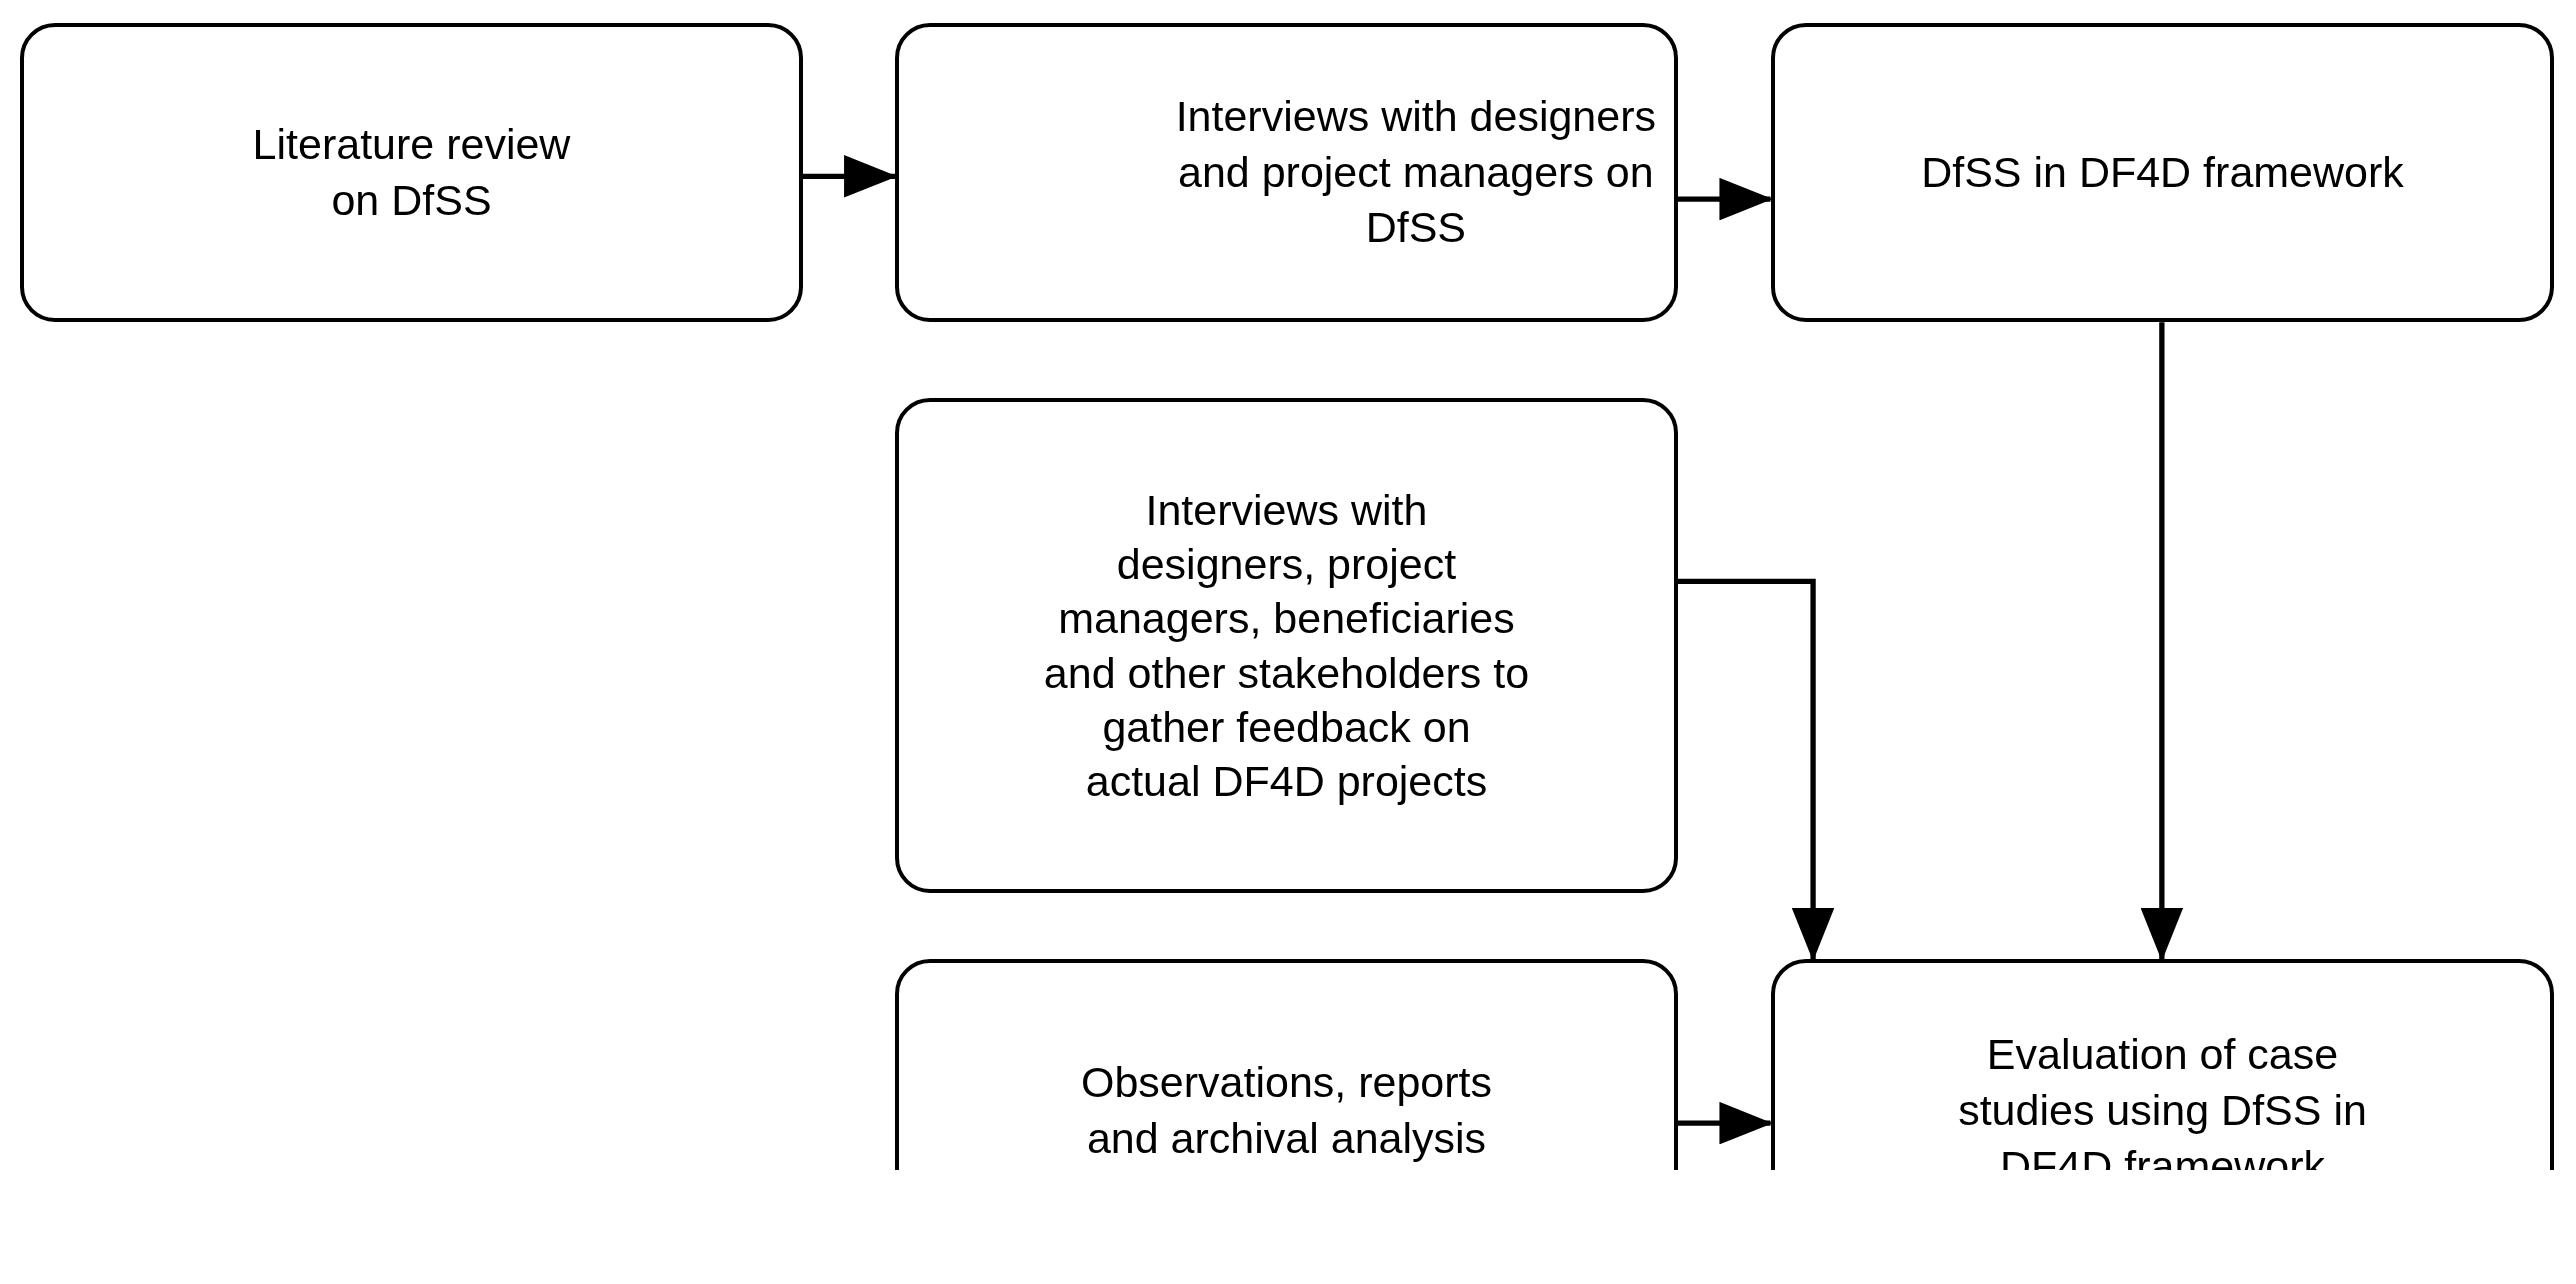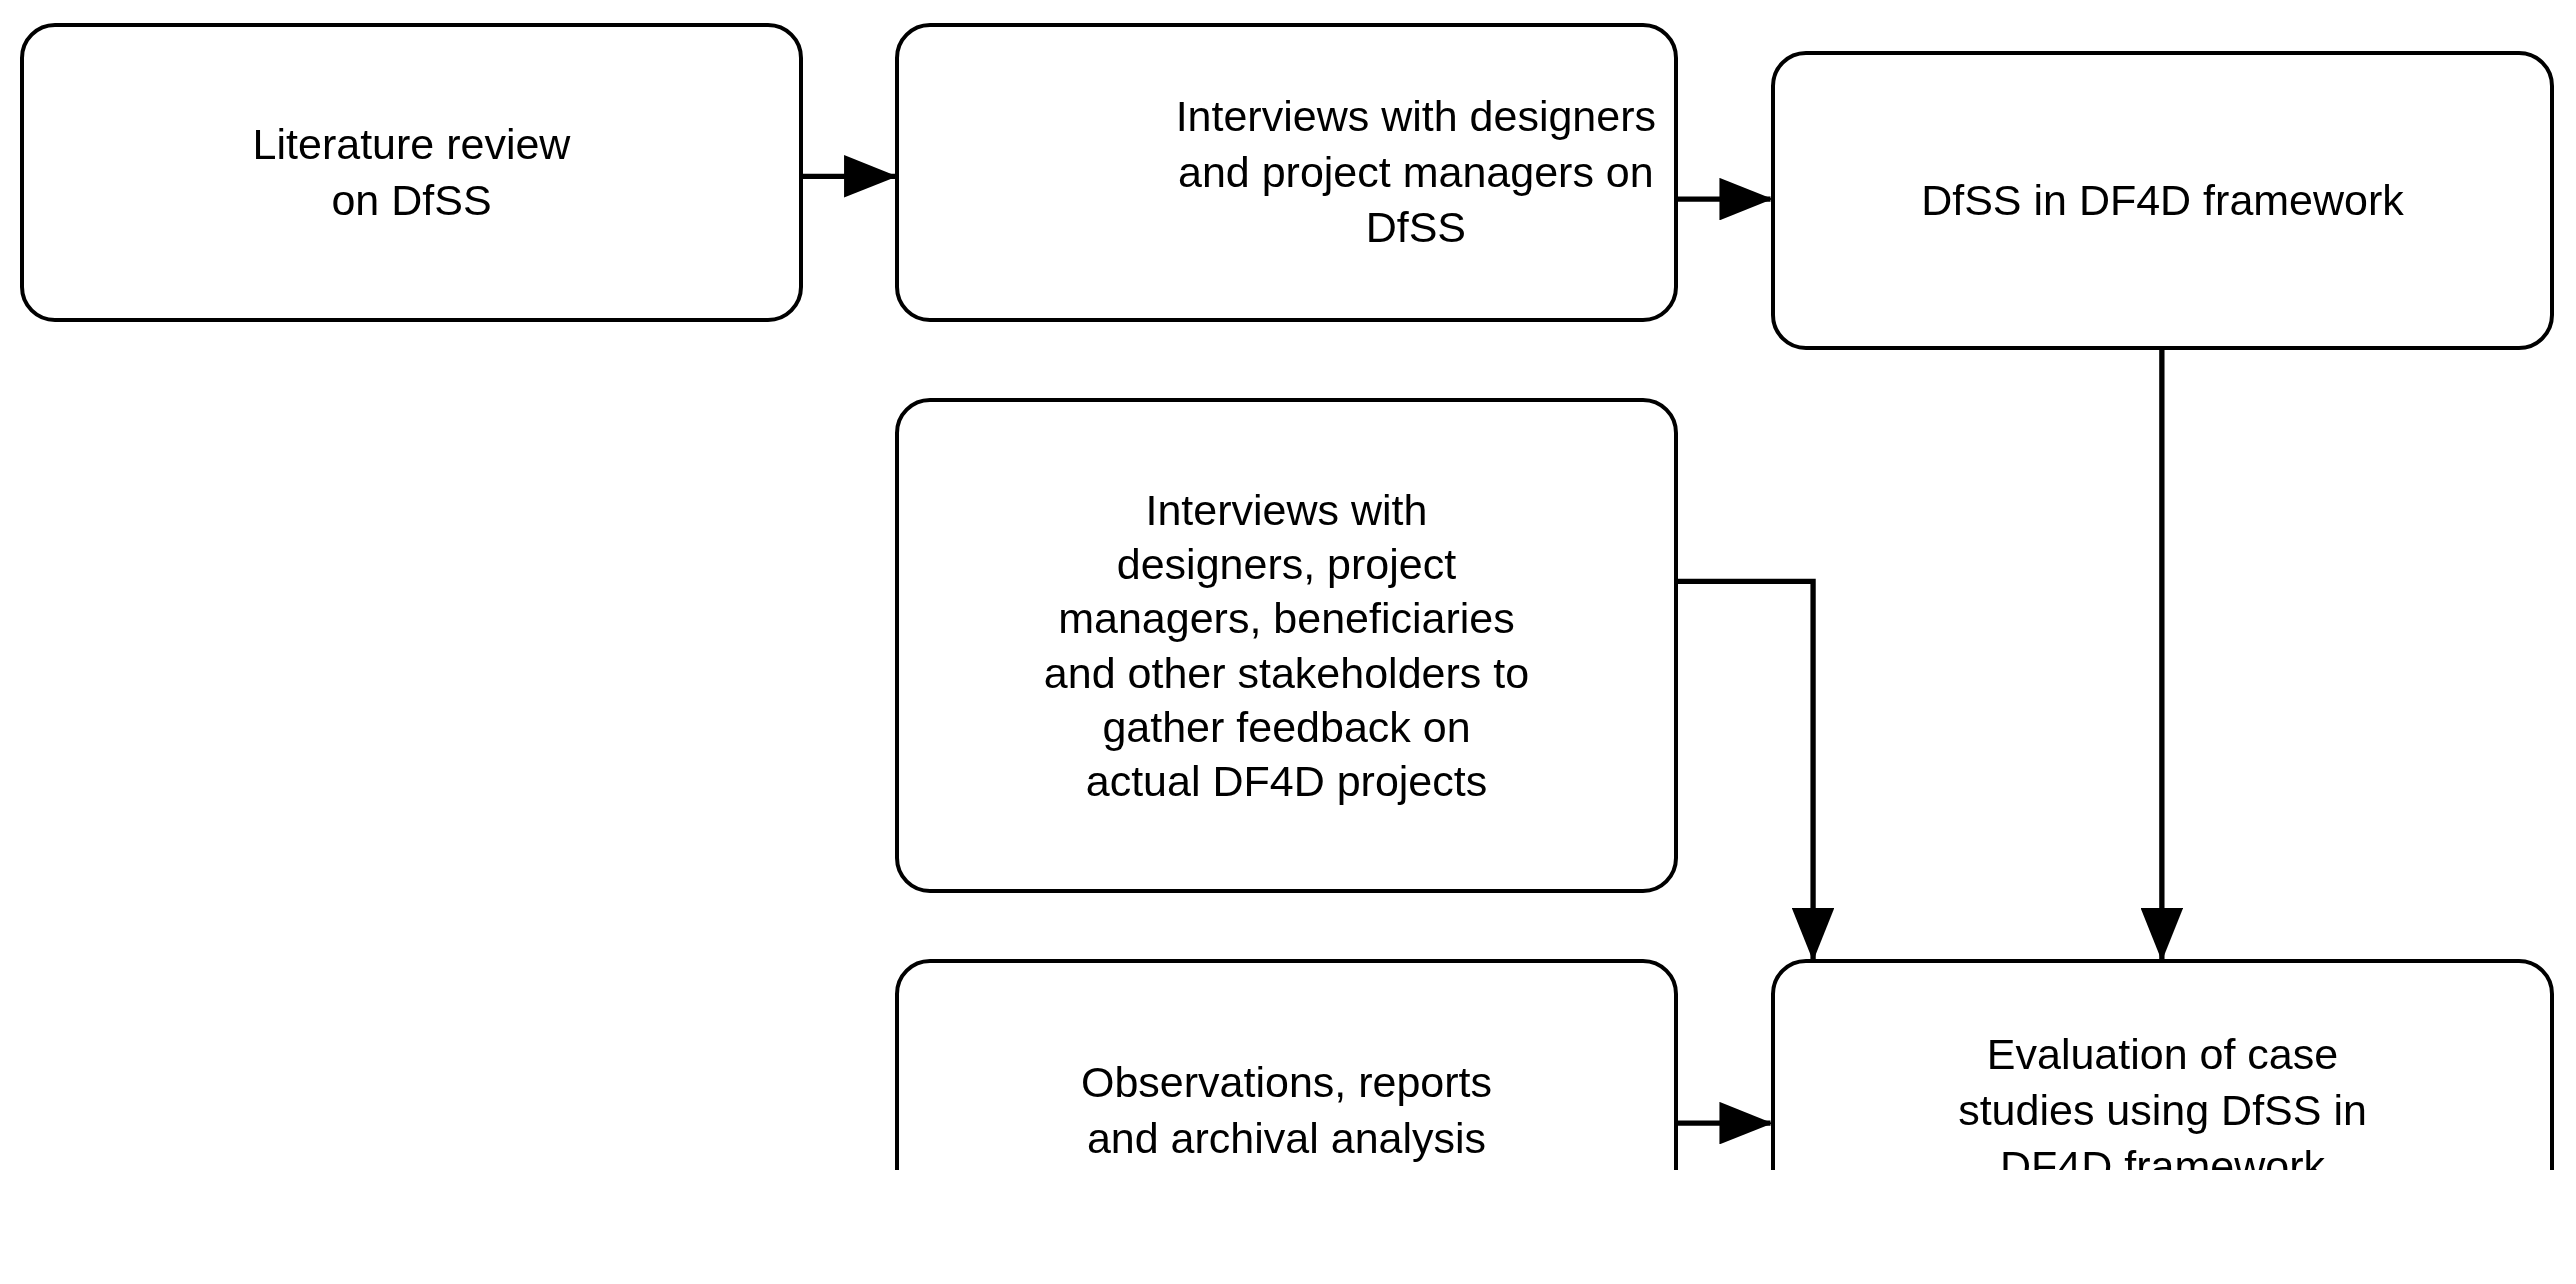--- a/index.html
+++ b/index.html
@@ -39,21 +39,21 @@
     font-family: "Liberation Sans", sans-serif;
     font-size: 43px;
     line-height: 1.30;
     color: #000000;
     white-space: pre-line;
     padding: 0 18px;
   }
   
   #node-literature-review { left: 20px;   top: 23px;   width: 783px; height: 299px; }
   #node-interviews-dm     { left: 895px; top: 23px;   width: 783px; height: 299px; justify-content: flex-end; }
-  #node-dfss-df4d         { left: 1771px; top: 23px;   width: 783px; height: 299px; margin-top: 28px; }
+  #node-dfss-df4d         { left: 1771px; top: 23px;   width: 783px; height: 299px; }
   #node-interviews-stake  { left: 895px; top: 398px;  width: 783px; height: 495px; }
   #node-observations      { left: 895px; top: 959px; width: 783px; height: 304px; }
   #node-evaluation        { left: 1771px; top: 959px; width: 783px; height: 304px; }
 
   #node-interviews-stake .node-label { line-height: 1.26; }
 </style>
 </head>
 <body>
 
 <div id="canvas">

